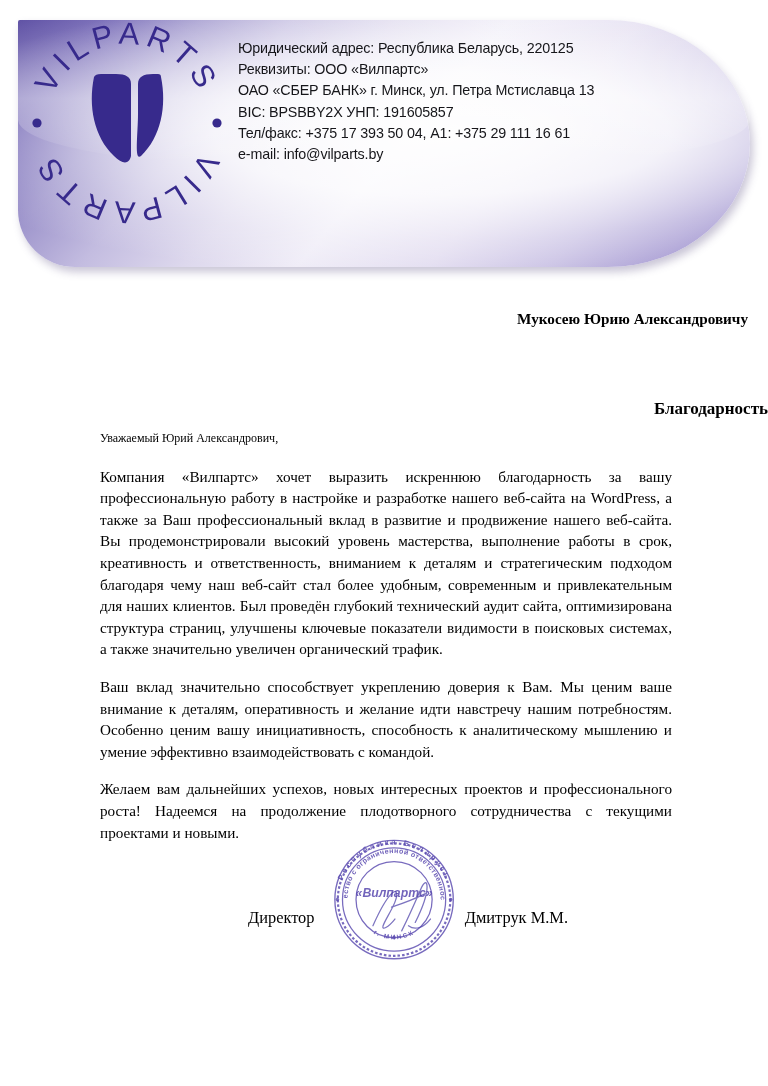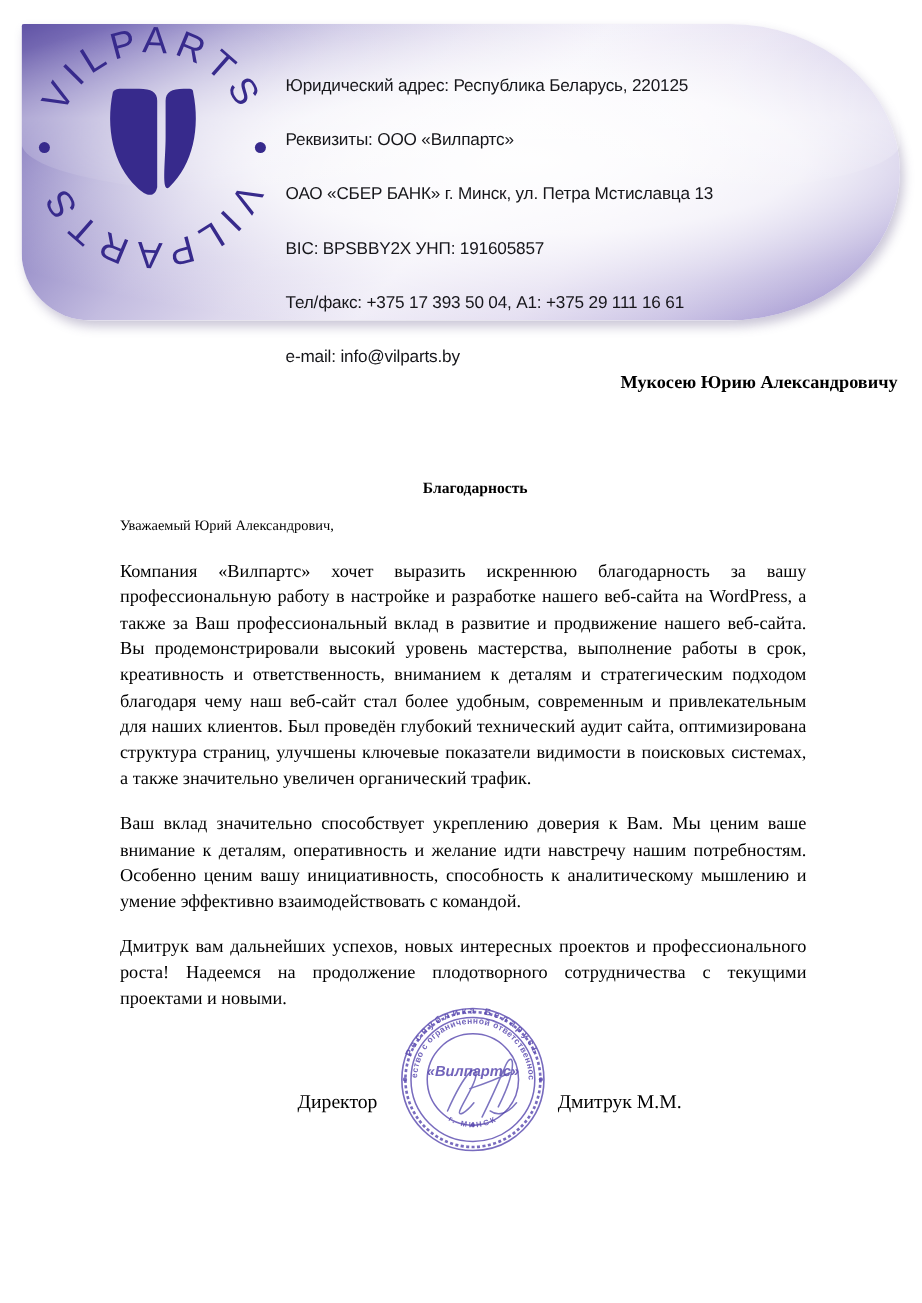--- a/index.html
+++ b/index.html
@@ -56,45 +56,45 @@
     position: absolute;
     left: 238px;
     top: 38px;
     width: 470px;
     font-family: "Liberation Sans", sans-serif;
     font-size: 14.3px;
     line-height: 21.2px;
     color: #16161a;
     letter-spacing: -0.15px;
   }
-  .company-details div { white-space: nowrap; margin-top: 24px; }
+  .company-details div { white-space: nowrap; }
 
   
   .recipient {
     position: absolute;
     left: 0;
     top: 310px;
     width: 716px;
     text-align: right;
     font-family: "Liberation Serif", serif;
     font-weight: bold;
     font-size: 15.2px;
     padding-left: 32px;
   }
 
   
   .doc-title {
     position: absolute;
     left: 0;
     top: 399px;
     width: 768px;
-    text-align: center;
+    text-align: right;
     font-family: "Liberation Serif", serif;
     font-weight: bold;
-    font-size: 13px;
+    font-size: 17px;
     padding-left: 24px;
     box-sizing: border-box;
   }
 
   
   .body-block {
     position: absolute;
     left: 100px;
     top: 428px;
     width: 572px;
@@ -178,21 +178,21 @@
 </div>
 
 <div class="recipient">Мукосею Юрию Александровичу</div>
 
 <div class="doc-title">Благодарность</div>
 
 <div class="body-block">
   <p class="salutation">Уважаемый Юрий Александрович,</p>
   <p class="para">Компания «Вилпартс» хочет выразить искреннюю благодарность за вашу профессиональную работу в настройке и разработке нашего веб-сайта на WordPress, а также за Ваш профессиональный вклад в развитие и продвижение нашего веб-сайта.  Вы продемонстрировали высокий уровень мастерства, выполнение работы в срок, креативность и ответственность, вниманием к деталям и стратегическим подходом благодаря чему наш веб-сайт стал более удобным, современным и привлекательным для наших клиентов. Был проведён глубокий технический аудит сайта, оптимизирована структура страниц, улучшены ключевые показатели видимости в поисковых системах, а также значительно увеличен органический трафик.</p>
   <p class="para">Ваш вклад значительно способствует укреплению доверия к Вам. Мы ценим ваше внимание к деталям, оперативность и желание идти навстречу нашим потребностям. Особенно ценим вашу инициативность, способность к аналитическому мышлению и умение эффективно взаимодействовать с командой.</p>
-  <p class="para">Дмитрук вам дальнейших успехов, новых интересных проектов и профессионального роста! Надеемся на продолжение плодотворного сотрудничества с текущими проектами и новыми.</p>
+  <p class="para">Желаем вам дальнейших успехов, новых интересных проектов и профессионального роста! Надеемся на продолжение плодотворного сотрудничества с текущими проектами и новыми.</p>
 </div>
 
 <div class="signature-row">
   <span>Директор</span>
   <span>Дмитрук М.М.</span>
 </div>
 
 <div class="stamp">
   <svg viewBox="0 0 175 175" xmlns="http://www.w3.org/2000/svg" aria-hidden="true">
     <defs>

